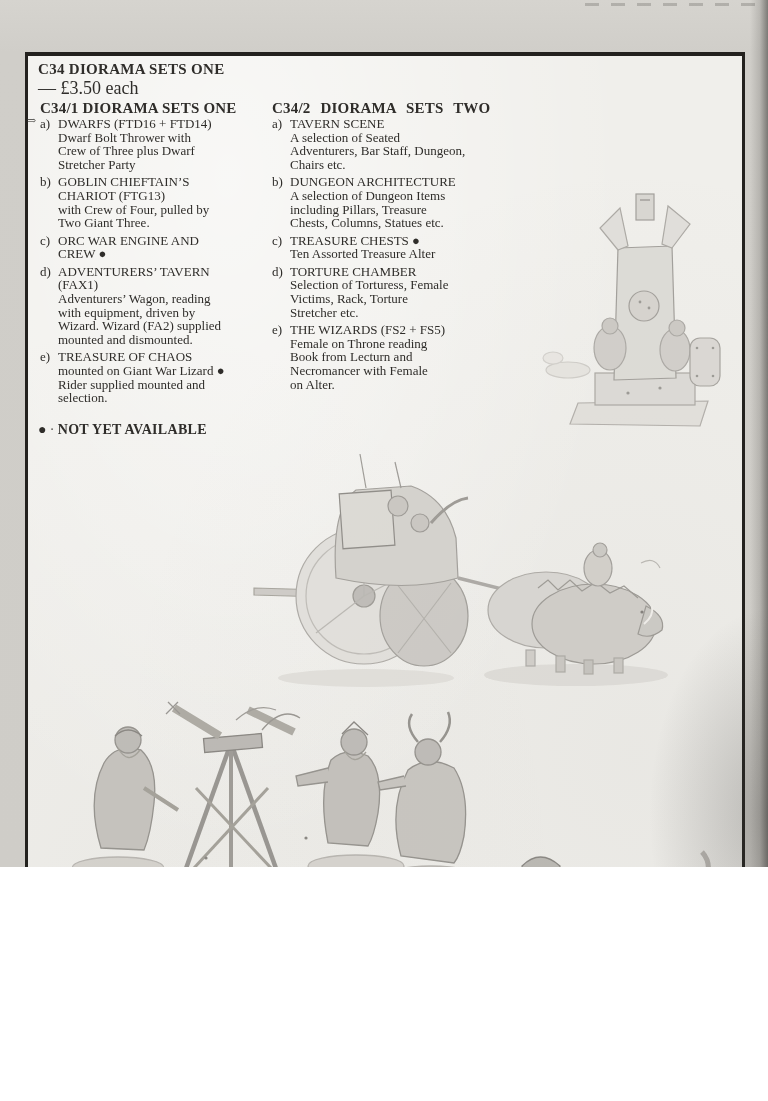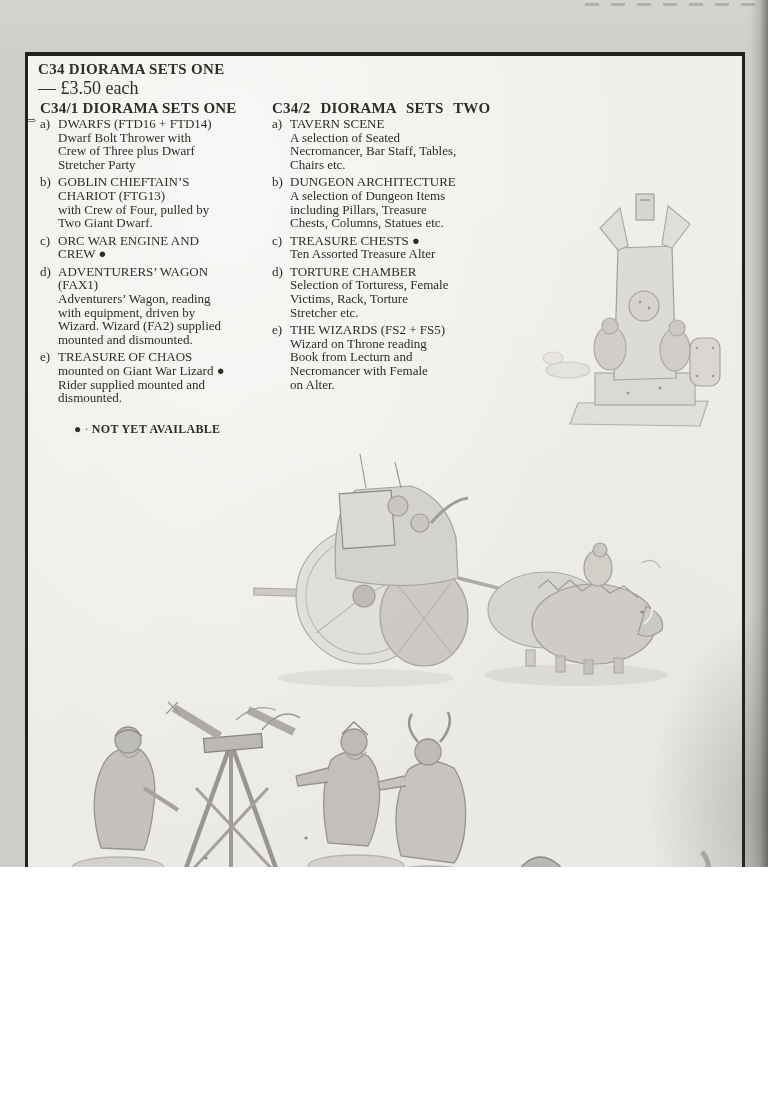--- a/index.html
+++ b/index.html
@@ -19,21 +19,21 @@
   .price{position:absolute;left:10px;top:22px;font-size:18px;}
   .col{position:absolute;top:44px;}
   .col-left{left:12px;width:222px;}
   .col-right{left:244px;width:250px;}
   .col-heading{font-size:15px;font-weight:bold;letter-spacing:.2px;height:17px;}
   .col-right .col-heading{word-spacing:6px;}
   .items{font-size:13px;line-height:13.7px;}
   .item{position:relative;margin-bottom:3.5px;}
   .item .lbl{position:absolute;left:0;top:0;}
   .item .lines{margin-left:18px;}
-  .availability{position:absolute;left:10px;top:366px;font-size:12px;font-weight:bold;letter-spacing:.3px;margin-left:36px;}
+  .availability{position:absolute;left:10px;top:366px;font-size:14px;font-weight:bold;letter-spacing:.3px;}
   .availability .sep{font-weight:normal;padding:0 3px;color:#55534f;}
   .page-number{position:absolute;left:14px;top:1059px;font-size:15px;color:#3b3a37;}
   .photo{position:absolute;}
   .photo svg{display:block;opacity:.92;}
   .margin-mark{position:absolute;left:-1px;top:58px;font-size:11px;color:#4a4946;opacity:.85;}
   .squiggle{position:absolute;left:70px;top:928px;}
   .edge-right{position:absolute;right:0;top:0;bottom:0;width:18px;
         background:linear-gradient(to right,rgba(90,88,84,0) 0%,rgba(90,88,84,.22) 55%,rgba(52,50,47,.55) 100%);}
   .edge-corner{position:absolute;right:0;bottom:0;width:120px;height:260px;
         background:radial-gradient(ellipse at 100% 80%,rgba(60,58,55,.28),rgba(60,58,55,0) 70%);}
@@ -65,62 +65,62 @@
               <div class="ln">Crew of Three plus Dwarf</div>
               <div class="ln">Stretcher Party</div>
             </div>
           </div>
           <div class="item">
             <span class="lbl">b)</span>
             <div class="lines">
               <div class="ln">GOBLIN CHIEFTAIN’S</div>
               <div class="ln">CHARIOT (FTG13)</div>
               <div class="ln">with Crew of Four, pulled by</div>
-              <div class="ln">Two Giant Dwarf.</div>
+              <div class="ln">Two Giant Three.</div>
             </div>
           </div>
           <div class="item">
             <span class="lbl">c)</span>
             <div class="lines">
               <div class="ln">ORC WAR ENGINE AND</div>
               <div class="ln">CREW ●</div>
             </div>
           </div>
           <div class="item">
             <span class="lbl">d)</span>
             <div class="lines">
-              <div class="ln">ADVENTURERS’ WAGON</div>
+              <div class="ln">ADVENTURERS’ TAVERN</div>
               <div class="ln">(FAX1)</div>
               <div class="ln">Adventurers’ Wagon, reading</div>
               <div class="ln">with equipment, driven by</div>
               <div class="ln">Wizard. Wizard (FA2) supplied</div>
               <div class="ln">mounted and dismounted.</div>
             </div>
           </div>
           <div class="item">
             <span class="lbl">e)</span>
             <div class="lines">
               <div class="ln">TREASURE OF CHAOS</div>
               <div class="ln">mounted on Giant War Lizard ●</div>
               <div class="ln">Rider supplied mounted and</div>
-              <div class="ln">dismounted.</div>
+              <div class="ln">selection.</div>
             </div>
           </div>
         </div>
     </div>
 
     <div class="col col-right ink">
       <div class="col-heading">C34/2 DIORAMA SETS TWO</div>
       <div class="items">
           <div class="item">
             <span class="lbl">a)</span>
             <div class="lines">
               <div class="ln">TAVERN SCENE</div>
               <div class="ln">A selection of Seated</div>
-              <div class="ln">Necromancer, Bar Staff, Tables,</div>
+              <div class="ln">Adventurers, Bar Staff, Dungeon,</div>
               <div class="ln">Chairs etc.</div>
             </div>
           </div>
           <div class="item">
             <span class="lbl">b)</span>
             <div class="lines">
               <div class="ln">DUNGEON ARCHITECTURE</div>
               <div class="ln">A selection of Dungeon Items</div>
               <div class="ln">including Pillars, Treasure</div>
               <div class="ln">Chests, Columns, Statues etc.</div>
@@ -139,21 +139,21 @@
               <div class="ln">TORTURE CHAMBER</div>
               <div class="ln">Selection of Torturess, Female</div>
               <div class="ln">Victims, Rack, Torture</div>
               <div class="ln">Stretcher etc.</div>
             </div>
           </div>
           <div class="item">
             <span class="lbl">e)</span>
             <div class="lines">
               <div class="ln">THE WIZARDS (FS2 + FS5)</div>
-              <div class="ln">Wizard on Throne reading</div>
+              <div class="ln">Female on Throne reading</div>
               <div class="ln">Book from Lecturn and</div>
               <div class="ln">Necromancer with Female</div>
               <div class="ln">on Alter.</div>
             </div>
           </div>
         </div>
     </div>
 
     <div class="availability ink">
       <span>●</span><span class="sep">·</span><span>NOT YET AVAILABLE</span>

